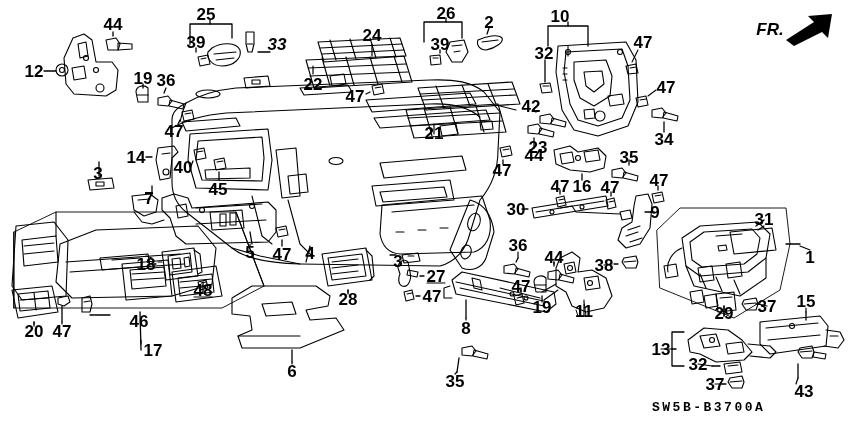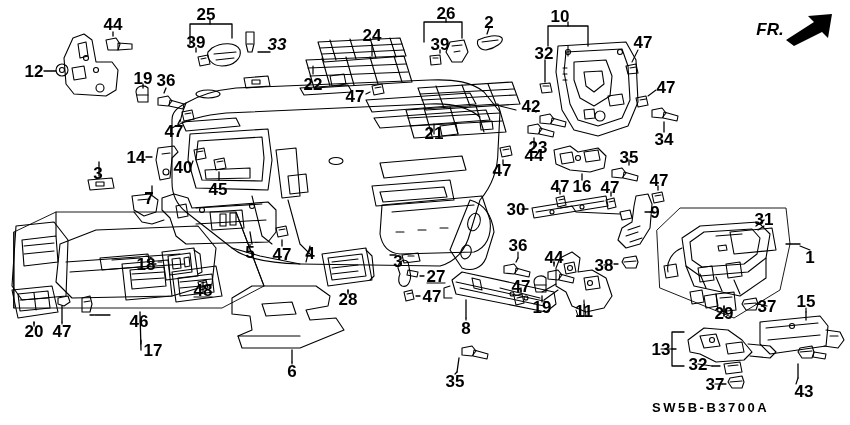--- a/index.html
+++ b/index.html
@@ -1,21 +1,21 @@
 <!DOCTYPE html>
 <html><head>
 <meta charset="utf-8">
 <style>
   html,body{margin:0;padding:0;background:#ffffff;}
   body{font-family:"Liberation Sans", sans-serif;}
   #diagram{position:relative;width:850px;height:425px;background:#ffffff;overflow:hidden;}
   #artboard{position:absolute;inset:0;}
   .lbl{position:absolute;font-family:"Liberation Sans",sans-serif;font-weight:bold;color:#000;
        font-size:17px;line-height:17px;white-space:nowrap;transform:translate(-50%,-50%);}
-  .code{position:absolute;left:652px;top:400px;font-family:Liberation Sans, sans-serif;
+  .code{position:absolute;left:652px;top:400px;font-family:Liberation Mono, monospace;
         font-weight:bold;font-size:13px;letter-spacing:2.5px;color:#000;}
   .frmark{position:absolute;left:770px;top:30px;transform:translate(-50%,-50%);
           font-family:"Liberation Sans",sans-serif;font-weight:bold;font-size:17px;
           font-style:italic;color:#000;}
 </style>
 </head>
 <body>
 
 <div id="diagram">
 

